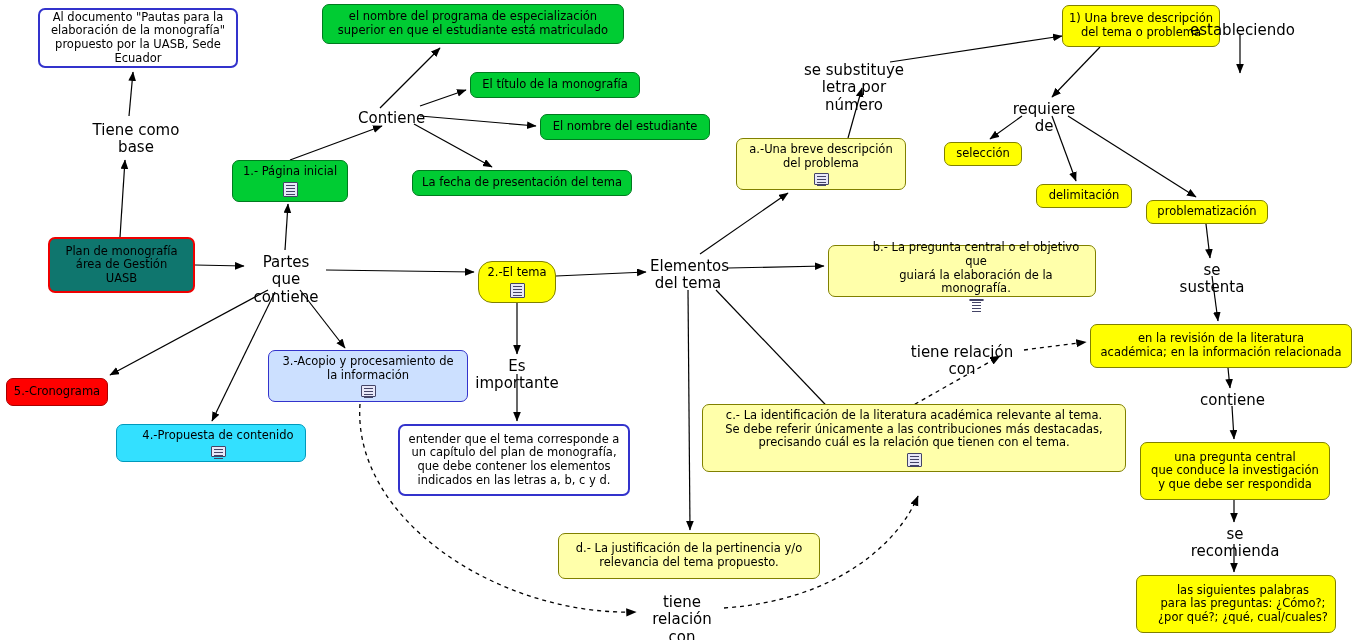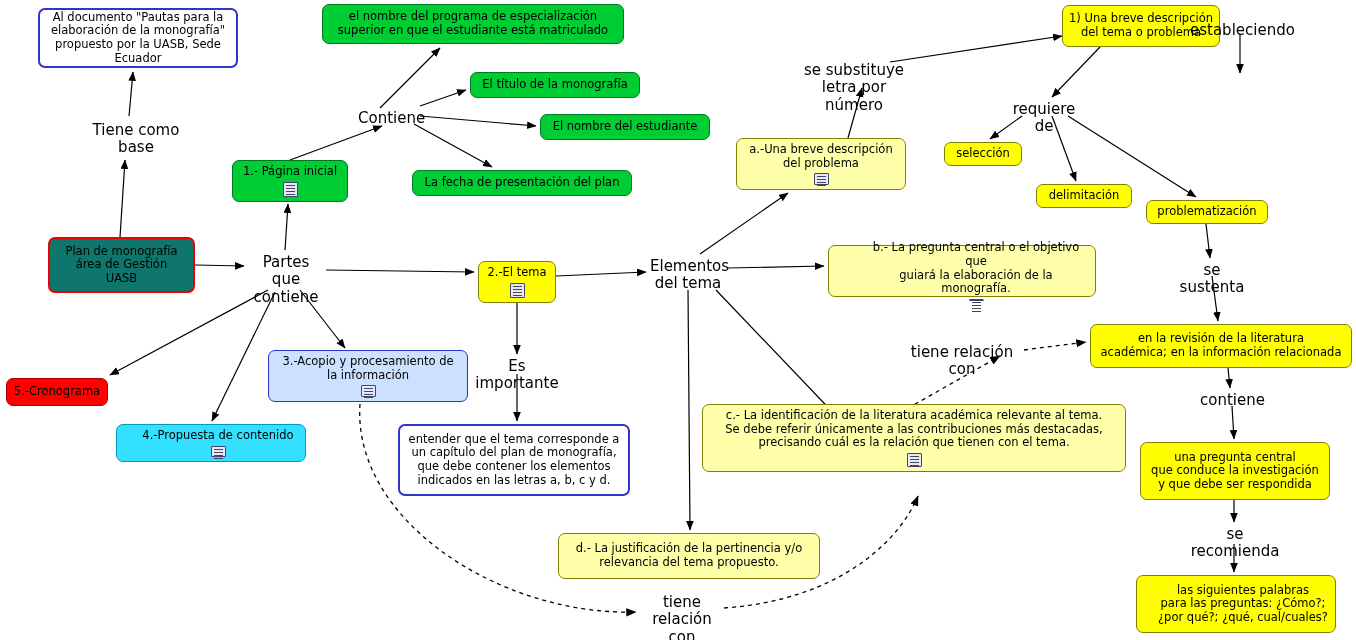--- a/index.html
+++ b/index.html
@@ -174,35 +174,35 @@
 
   <div class="node green" style="left:470px; top:72px; width:170px; height:26px;">
     <span class="label">El título de la monografía</span>
   </div>
 
   <div class="node green" style="left:540px; top:114px; width:170px; height:26px;">
     <span class="label">El nombre del estudiante</span>
   </div>
 
   <div class="node green" style="left:412px; top:170px; width:220px; height:26px;">
-    <span class="label">La fecha de presentación del plan</span>
+    <span class="label">La fecha de presentación del tema</span>
   </div>
 
   <div class="node green" style="left:232px; top:160px; width:116px; height:42px;">
     <span class="label">1.- Página inicial</span>
     <span class="doc-icon"></span>
   </div>
 
   <div class="node red" style="left:48px; top:237px; width:147px; height:56px;">
     <span class="label">Plan de monografía
 área de Gestión
 UASB</span>
   </div>
 
-  <div class="node yellow" style="left:478px; top:261px; width:78px; height:42px;">
+  <div class="node yellow" style="left:478px; top:261px; width:78px; height:42px;border-radius:14px;">
     <span class="label">2.-El tema</span>
     <span class="doc-icon"></span>
   </div>
 
   <div class="node bluelight" style="left:268px; top:350px; width:200px; height:52px;">
     <span class="label">3.-Acopio y procesamiento de
 la información</span>
     <span class="doc-icon"></span>
   </div>
 

